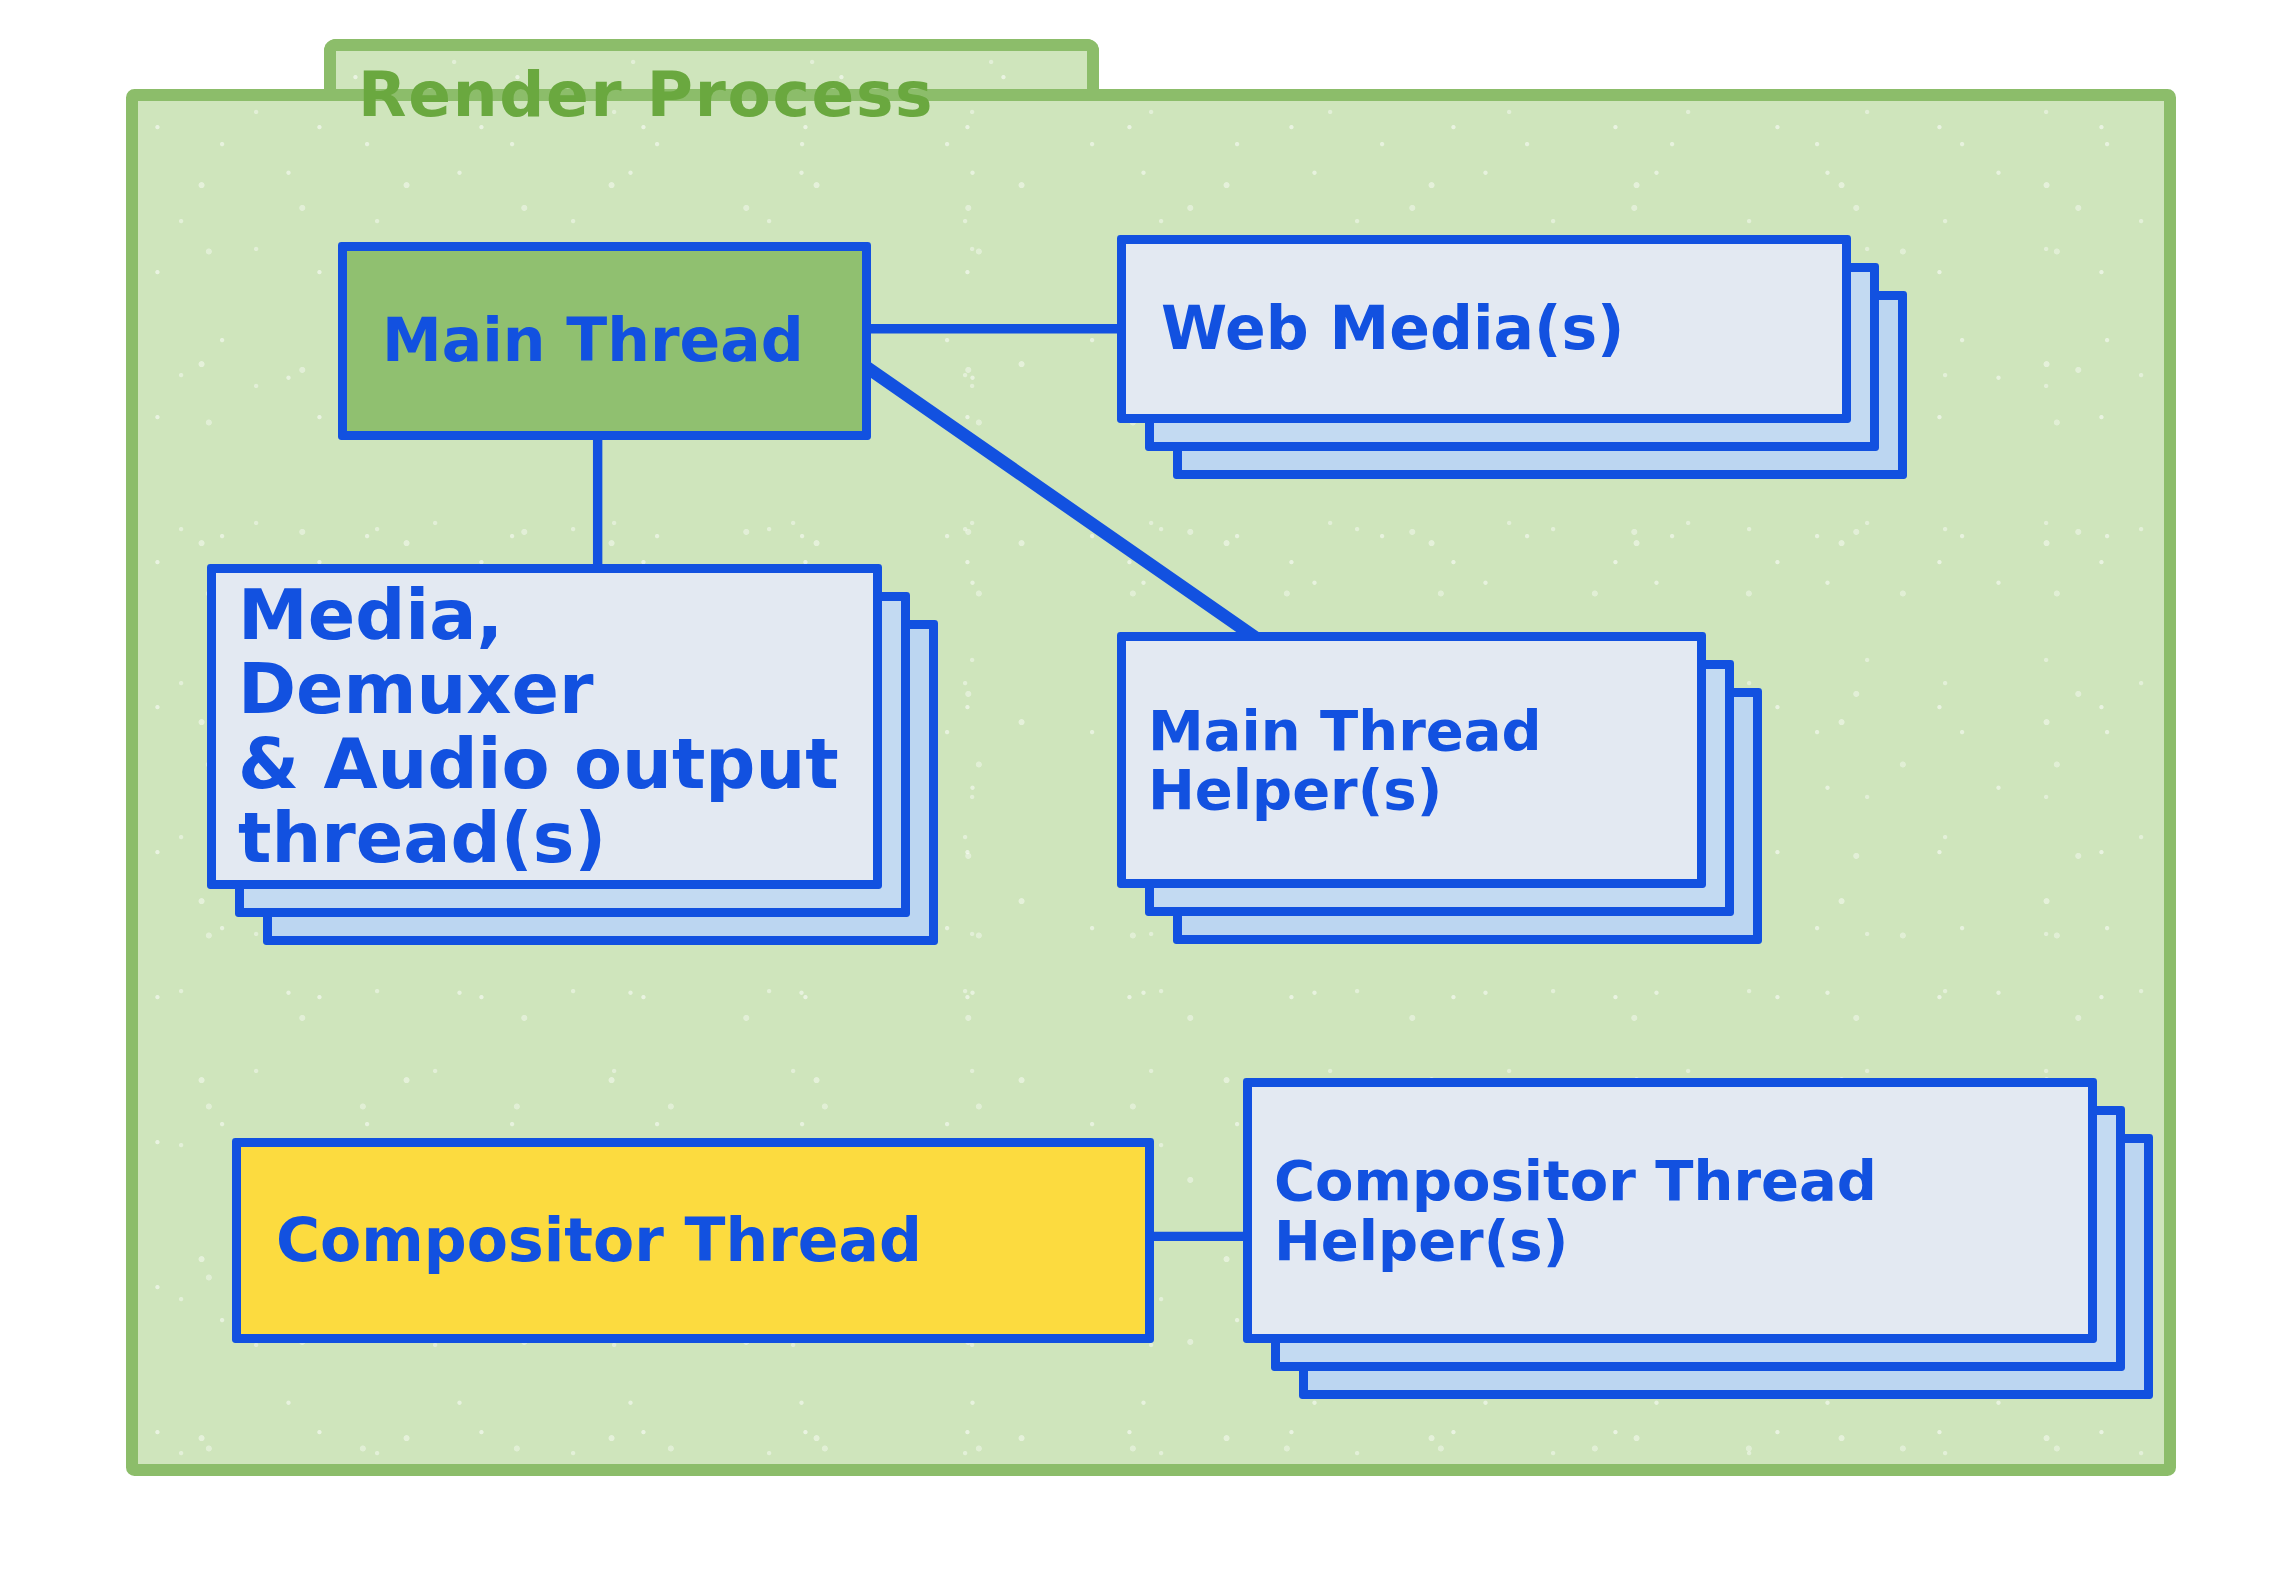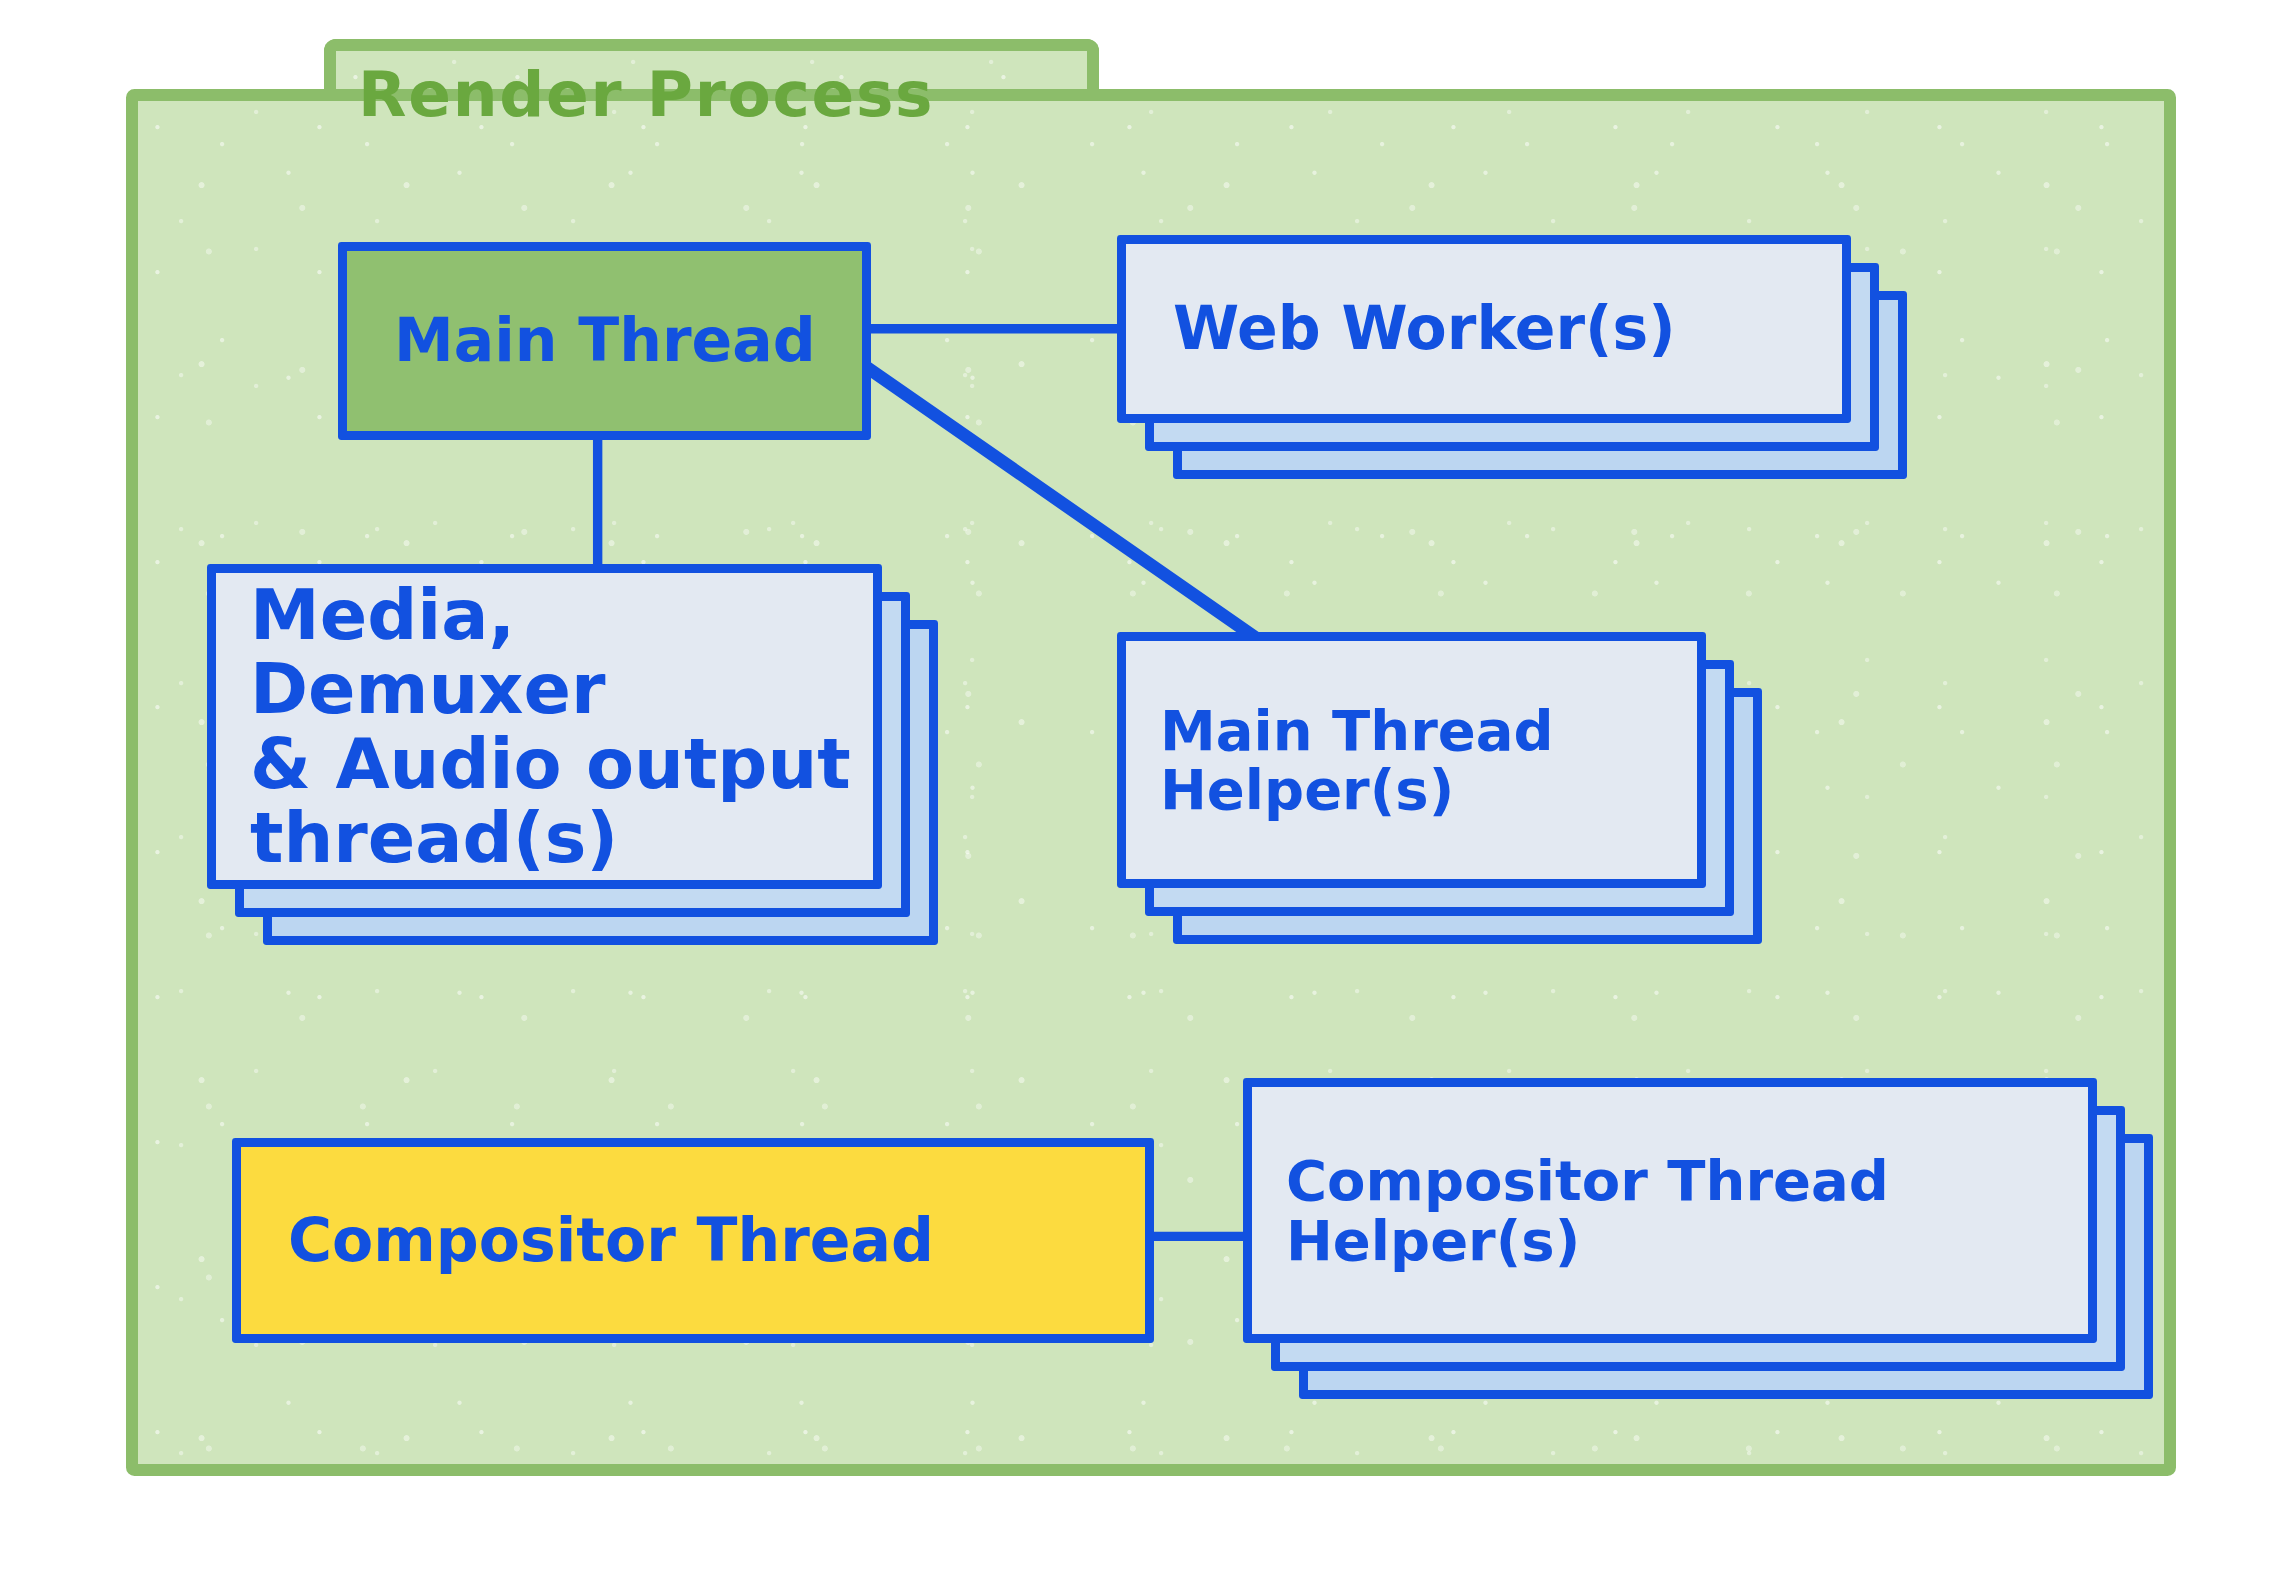--- a/index.html
+++ b/index.html
@@ -109,21 +109,21 @@
     border-radius: 3.4px;
   }
   .card.back2 { background: #bcd6f1; }
   .card.back1 { background: #c3daf2; }
   .card.front { background: #e3e9f2; }
   .card.front.green { background: #90c070; }
   .card.front.yellow { background: #fcdb3f; }
 
   .card-label {
     position: absolute;
-    left: 12px;
+    left: 0;
     top: 0;
     width: 100%;
     height: 100%;
     display: flex;
     flex-direction: column;
     justify-content: center;
     color: #1251e0;
     font-family: "DejaVu Sans", sans-serif;
     font-weight: 700;
     line-height: 1.06;
@@ -161,21 +161,21 @@
 
   <div class="node" style="left:338px; top:242px; width:533px; height:198px;">
     <div class="card front green" style="width:533px; height:198px;"></div>
     <div class="card-label pad-left fs-lg" style="width:533px; height:198px;">Main Thread</div>
   </div>
 
   <div class="node" style="left:1117px; top:235px; width:794px; height:273px;">
     <div class="card back2" style="left:56px; top:56px; width:734px; height:188px;"></div>
     <div class="card back1" style="left:28px; top:28px; width:734px; height:188px;"></div>
     <div class="card front" style="left:0px; top:0px; width:734px; height:188px;"></div>
-    <div class="card-label pad-left fs-lg" style="width:734px; height:188px;">Web Worker(s)</div>
+    <div class="card-label pad-left fs-lg" style="width:734px; height:188px;">Web Media(s)</div>
   </div>
 
   <div class="node" style="left:207px; top:564px; width:752px; height:384px;">
     <div class="card back2" style="left:56px; top:56px; width:675px; height:325px;"></div>
     <div class="card back1" style="left:28px; top:28px; width:675px; height:325px;"></div>
     <div class="card front" style="left:0px; top:0px; width:675px; height:325px;"></div>
     <div class="card-label pad-left-sm fs-sm" style="width:675px; height:325px;">Media, Demuxer
 &amp; Audio output
      thread(s)</div>
   </div>

